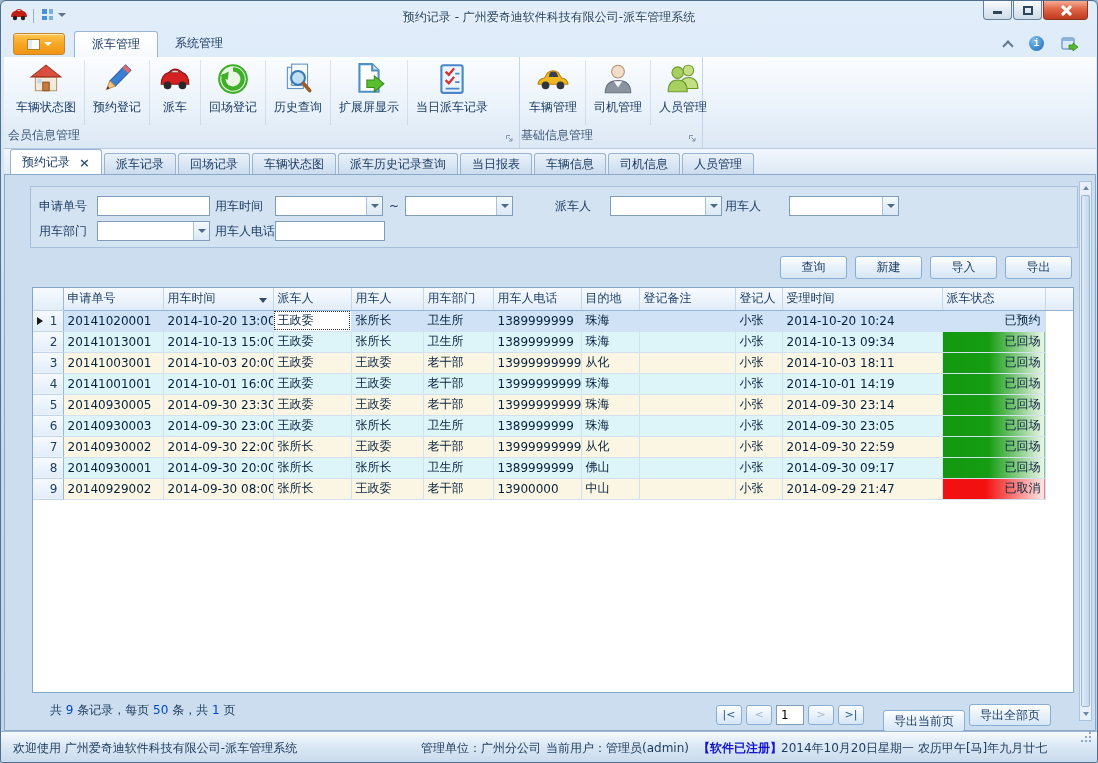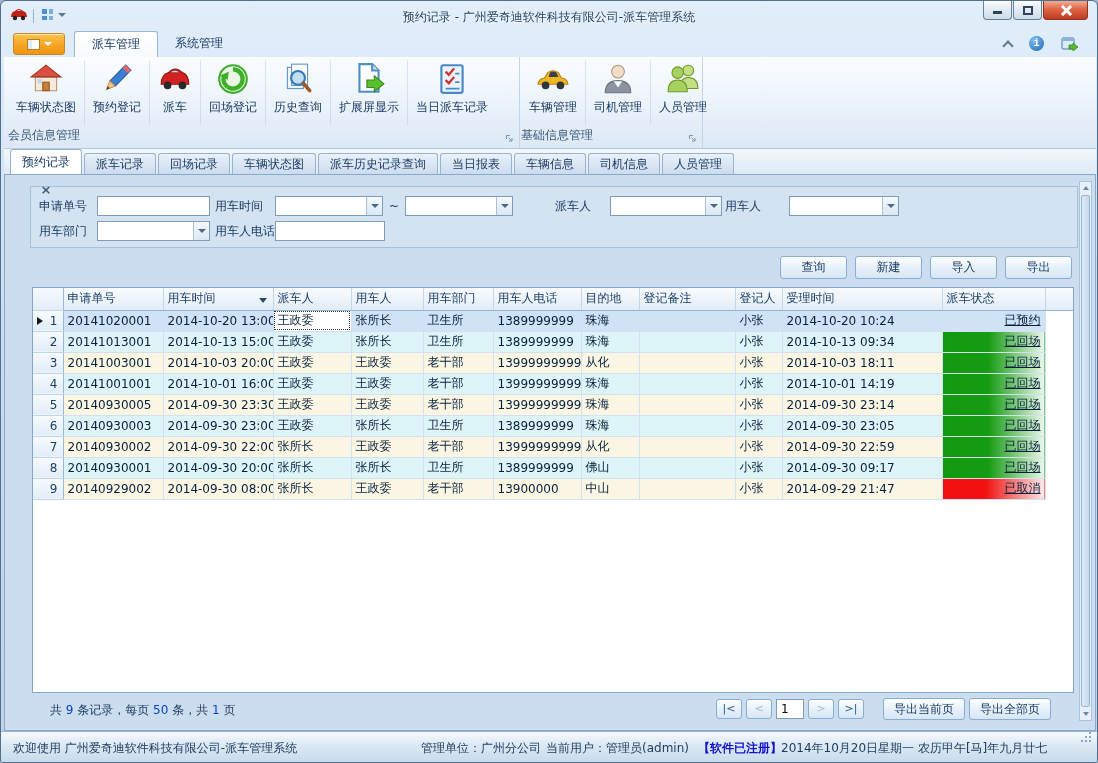--- a/index.html
+++ b/index.html
@@ -50,21 +50,21 @@
   .ric { width:34px; height:34px; display:block; }
   .rlb { margin-top:3px; color:#1c3c64; white-space:nowrap; }
   .glabel { position:absolute; left:0; right:0; bottom:4px; text-align:left; color:#3c5878; }
   .launcher { position:absolute; right:4px; bottom:5px; width:10px; height:10px; }
 
   
   .doctabs { position:absolute; left:3px; top:148px; width:1092px; height:25px;
     background:linear-gradient(#f1f7fc,#dfeaf6); display:flex; align-items:flex-end; padding-left:6px; }
   .dtab { height:21px; line-height:20px; padding:0 11px; margin-right:2px; color:#1c3c64; white-space:nowrap;
     background:linear-gradient(#e9f1fa,#ccdcee); border:1px solid #9ab4d0; border-bottom:none; border-radius:3px 3px 0 0; }
-  .dtab.active { height:25px; line-height:24px; background:#fff; display:flex; align-items:center; gap:9px; position:relative; z-index:2;flex-direction:column; }
+  .dtab.active { height:25px; line-height:24px; background:#fff; display:flex; align-items:center; gap:9px; position:relative; z-index:2; }
   .dtab .x { color:#3a5878; font-weight:bold; font-size:13px; line-height:1; }
 
   
   .panel { position:absolute; left:3px; top:173px; width:1092px; height:557px; background:#ccddef; border:1px solid #8aa8c8; }
 
   .searchbox { position:absolute; left:25px; top:11px; width:1048px; height:62px; background:#d4e3f2; border:1px solid #a6c0da; }
   .fl { position:absolute; height:20px; line-height:20px; color:#1c3c64; white-space:nowrap; }
   .tb { position:absolute; height:20px; border:1px solid #7f9db9; background:#fff; font:12px "DejaVu Sans",sans-serif; padding:0 3px; }
   .combo { position:absolute; height:20px; border:1px solid #7f9db9; background:#fff; }
   .cbtn { position:absolute; right:0; top:0; bottom:0; width:16px; background:linear-gradient(#f4f9fd,#dbe8f4);
@@ -84,37 +84,37 @@
   .grid th.rh,.grid td.rh { background:linear-gradient(#f6fafd,#e2edf8); border-right:1px solid #9cb8d4; border-bottom:1px solid #c2d5e8;
     text-align:right; padding-right:5px; color:#1c3e66; position:relative; }
   .grid th.filler,.grid td.filler { border-right:none; }
   .grid td.filler { background:#fff; border-bottom:none; }
   tr.sel td { background:#cfe2f6; }
   tr.c td { background:#ddf4f9; }
   tr.y td { background:#fbf5e3; }
   tr.sel td.rh,tr.c td.rh,tr.y td.rh { background:linear-gradient(#f6fafd,#e2edf8); }
   tr.sel td.filler,tr.c td.filler,tr.y td.filler { background:#fff; }
   td.focused { background:#fff !important; outline:1px dotted #333; outline-offset:-2px; }
-  td.status { text-align:right; padding-right:4px;text-decoration:underline; }
+  td.status { text-align:right; padding-right:4px; }
   td.st-green { background:linear-gradient(90deg,#13990f 0%,#169c12 45%,#ecf7ec 100%) !important;margin-left:44px; }
   td.st-red { background:linear-gradient(90deg,#f21010 0%,#f21010 42%,#fcebe9 100%) !important; }
   .rowind { position:absolute; left:4px; top:6px; width:0; height:0; border-top:4px solid transparent; border-bottom:4px solid transparent; border-left:6px solid #1a1a1a; }
   .sortarrow { float:right; margin:8px 6px 0 0; width:0; height:0; border-left:4px solid transparent; border-right:4px solid transparent; border-top:5px solid #2c4c6c; }
 
   
   .sumtext { position:absolute; left:45px; top:527px; color:#1e3e60; }
   .sumtext .num { color:#0047c8; }
   .pager { position:absolute; right:44px; top:523px; display:flex; align-items:center; gap:4px; }
   .pbtn { min-width:26px; height:20px; line-height:18px; text-align:center; border:1px solid #88aed6; border-radius:3px;
     background:linear-gradient(#feffff,#e9f2fb 45%,#d7e6f5); color:#2a5a8a; font-size:11px; padding:0 3px; }
   .pbtn.dis { color:#a4b8cc; }
   .pinput { width:28px; height:20px; border:1px solid #7f9db9; padding-left:4px; font:12px "DejaVu Sans",sans-serif; }
   .ebtn { height:22px; line-height:20px; padding:0 10px; border:1px solid #88aed6; border-radius:3px;
     background:linear-gradient(#feffff,#e9f2fb 45%,#d7e6f5); color:#1c3c64; }
-  .ebtn.first { margin-left:15px; }
+  .ebtn.first { margin-left:15px;margin-top:12px; }
 
   .pscroll { position:absolute; right:3px; top:6px; width:13px; height:540px; background:#e6effa; border:1px solid #aac4de; }
   .pscroll .sc-up,.pscroll .sc-dn { position:absolute; left:0; right:0; height:12px; display:flex; align-items:center; justify-content:center; }
   .sc-up { top:0; } .sc-dn { bottom:0; }
   .sc-up i { width:0;height:0;border-left:3px solid transparent;border-right:3px solid transparent;border-bottom:4px solid #6d88a4; }
   .sc-dn i { width:0;height:0;border-left:3px solid transparent;border-right:3px solid transparent;border-top:4px solid #6d88a4; }
   .sthumb { position:absolute; left:1px; right:1px; top:13px; bottom:13px; background:linear-gradient(90deg,#e0ecf8,#c2d7ee); border:1px solid #9ab6d4; border-radius:2px; }
 
   
   .statusbar { position:absolute; left:0; top:730px; width:1098px; height:33px;

